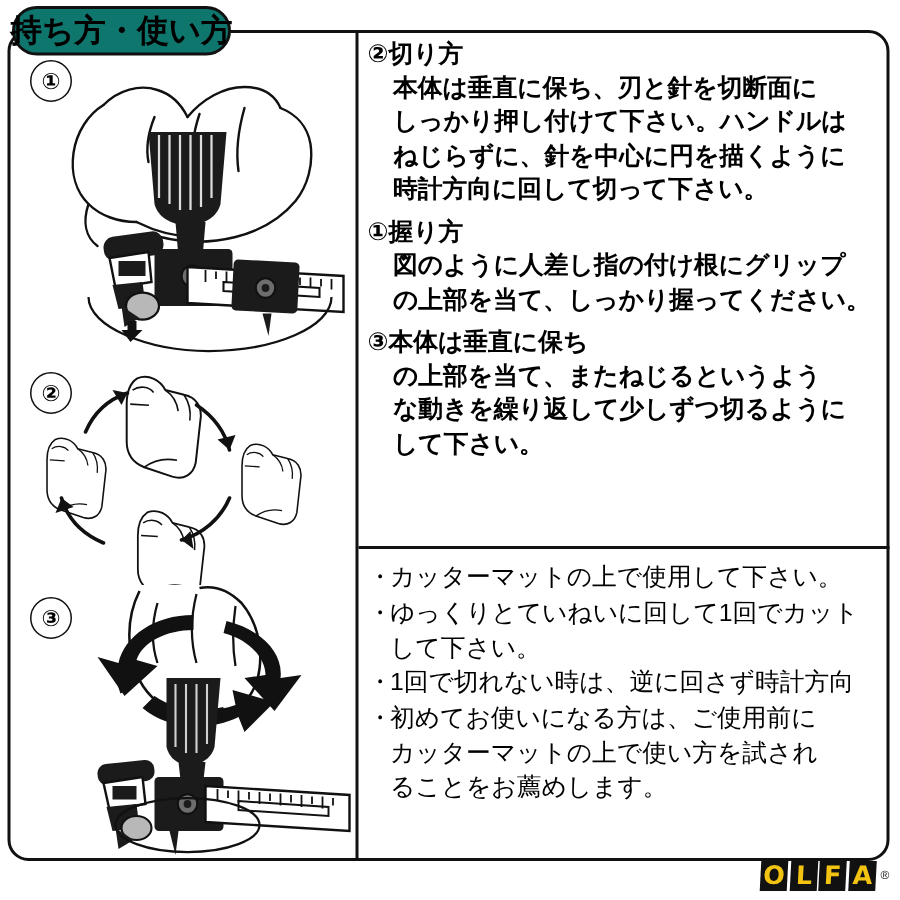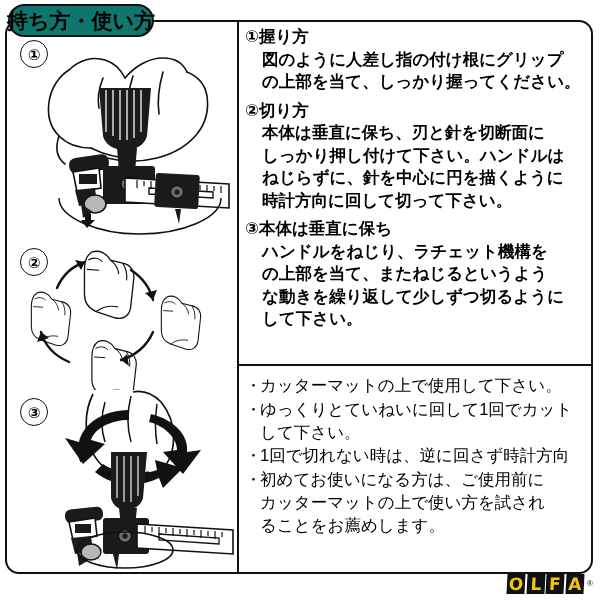--- a/index.html
+++ b/index.html
@@ -407,46 +407,45 @@
     </svg>
   </div>
 </div>
 
 <div id="right-col">
 
   <div id="steps-block">
 
     <div class="step">
       <div class="step-head">
-        <span>①</span><span>握り方</span>
-      </div>
-      <div class="step-body">
-        <span class="ln">図のように人差し指の付け根にグリップ</span>
-        <span class="ln">の上部を当て、しっかり握ってください。</span>
-      </div>
-    </div>
-
-    <div class="step">
-      <div class="step-head">
         <span>②</span><span>切り方</span>
       </div>
       <div class="step-body">
         <span class="ln">本体は垂直に保ち、刃と針を切断面に</span>
         <span class="ln">しっかり押し付けて下さい。ハンドルは</span>
         <span class="ln">ねじらずに、針を中心に円を描くように</span>
         <span class="ln">時計方向に回して切って下さい。</span>
       </div>
     </div>
 
     <div class="step">
       <div class="step-head">
+        <span>①</span><span>握り方</span>
+      </div>
+      <div class="step-body">
+        <span class="ln">図のように人差し指の付け根にグリップ</span>
+        <span class="ln">の上部を当て、しっかり握ってください。</span>
+      </div>
+    </div>
+
+    <div class="step">
+      <div class="step-head">
         <span>③</span><span>本体は垂直に保ち</span>
       </div>
       <div class="step-body">
-        <span class="ln">ハンドルをねじり、ラチェット機構を</span>
         <span class="ln">の上部を当て、またねじるというよう</span>
         <span class="ln">な動きを繰り返して少しずつ切るように</span>
         <span class="ln">して下さい。</span>
       </div>
     </div>
 
   </div>
 
   <div id="notes-block">
 

